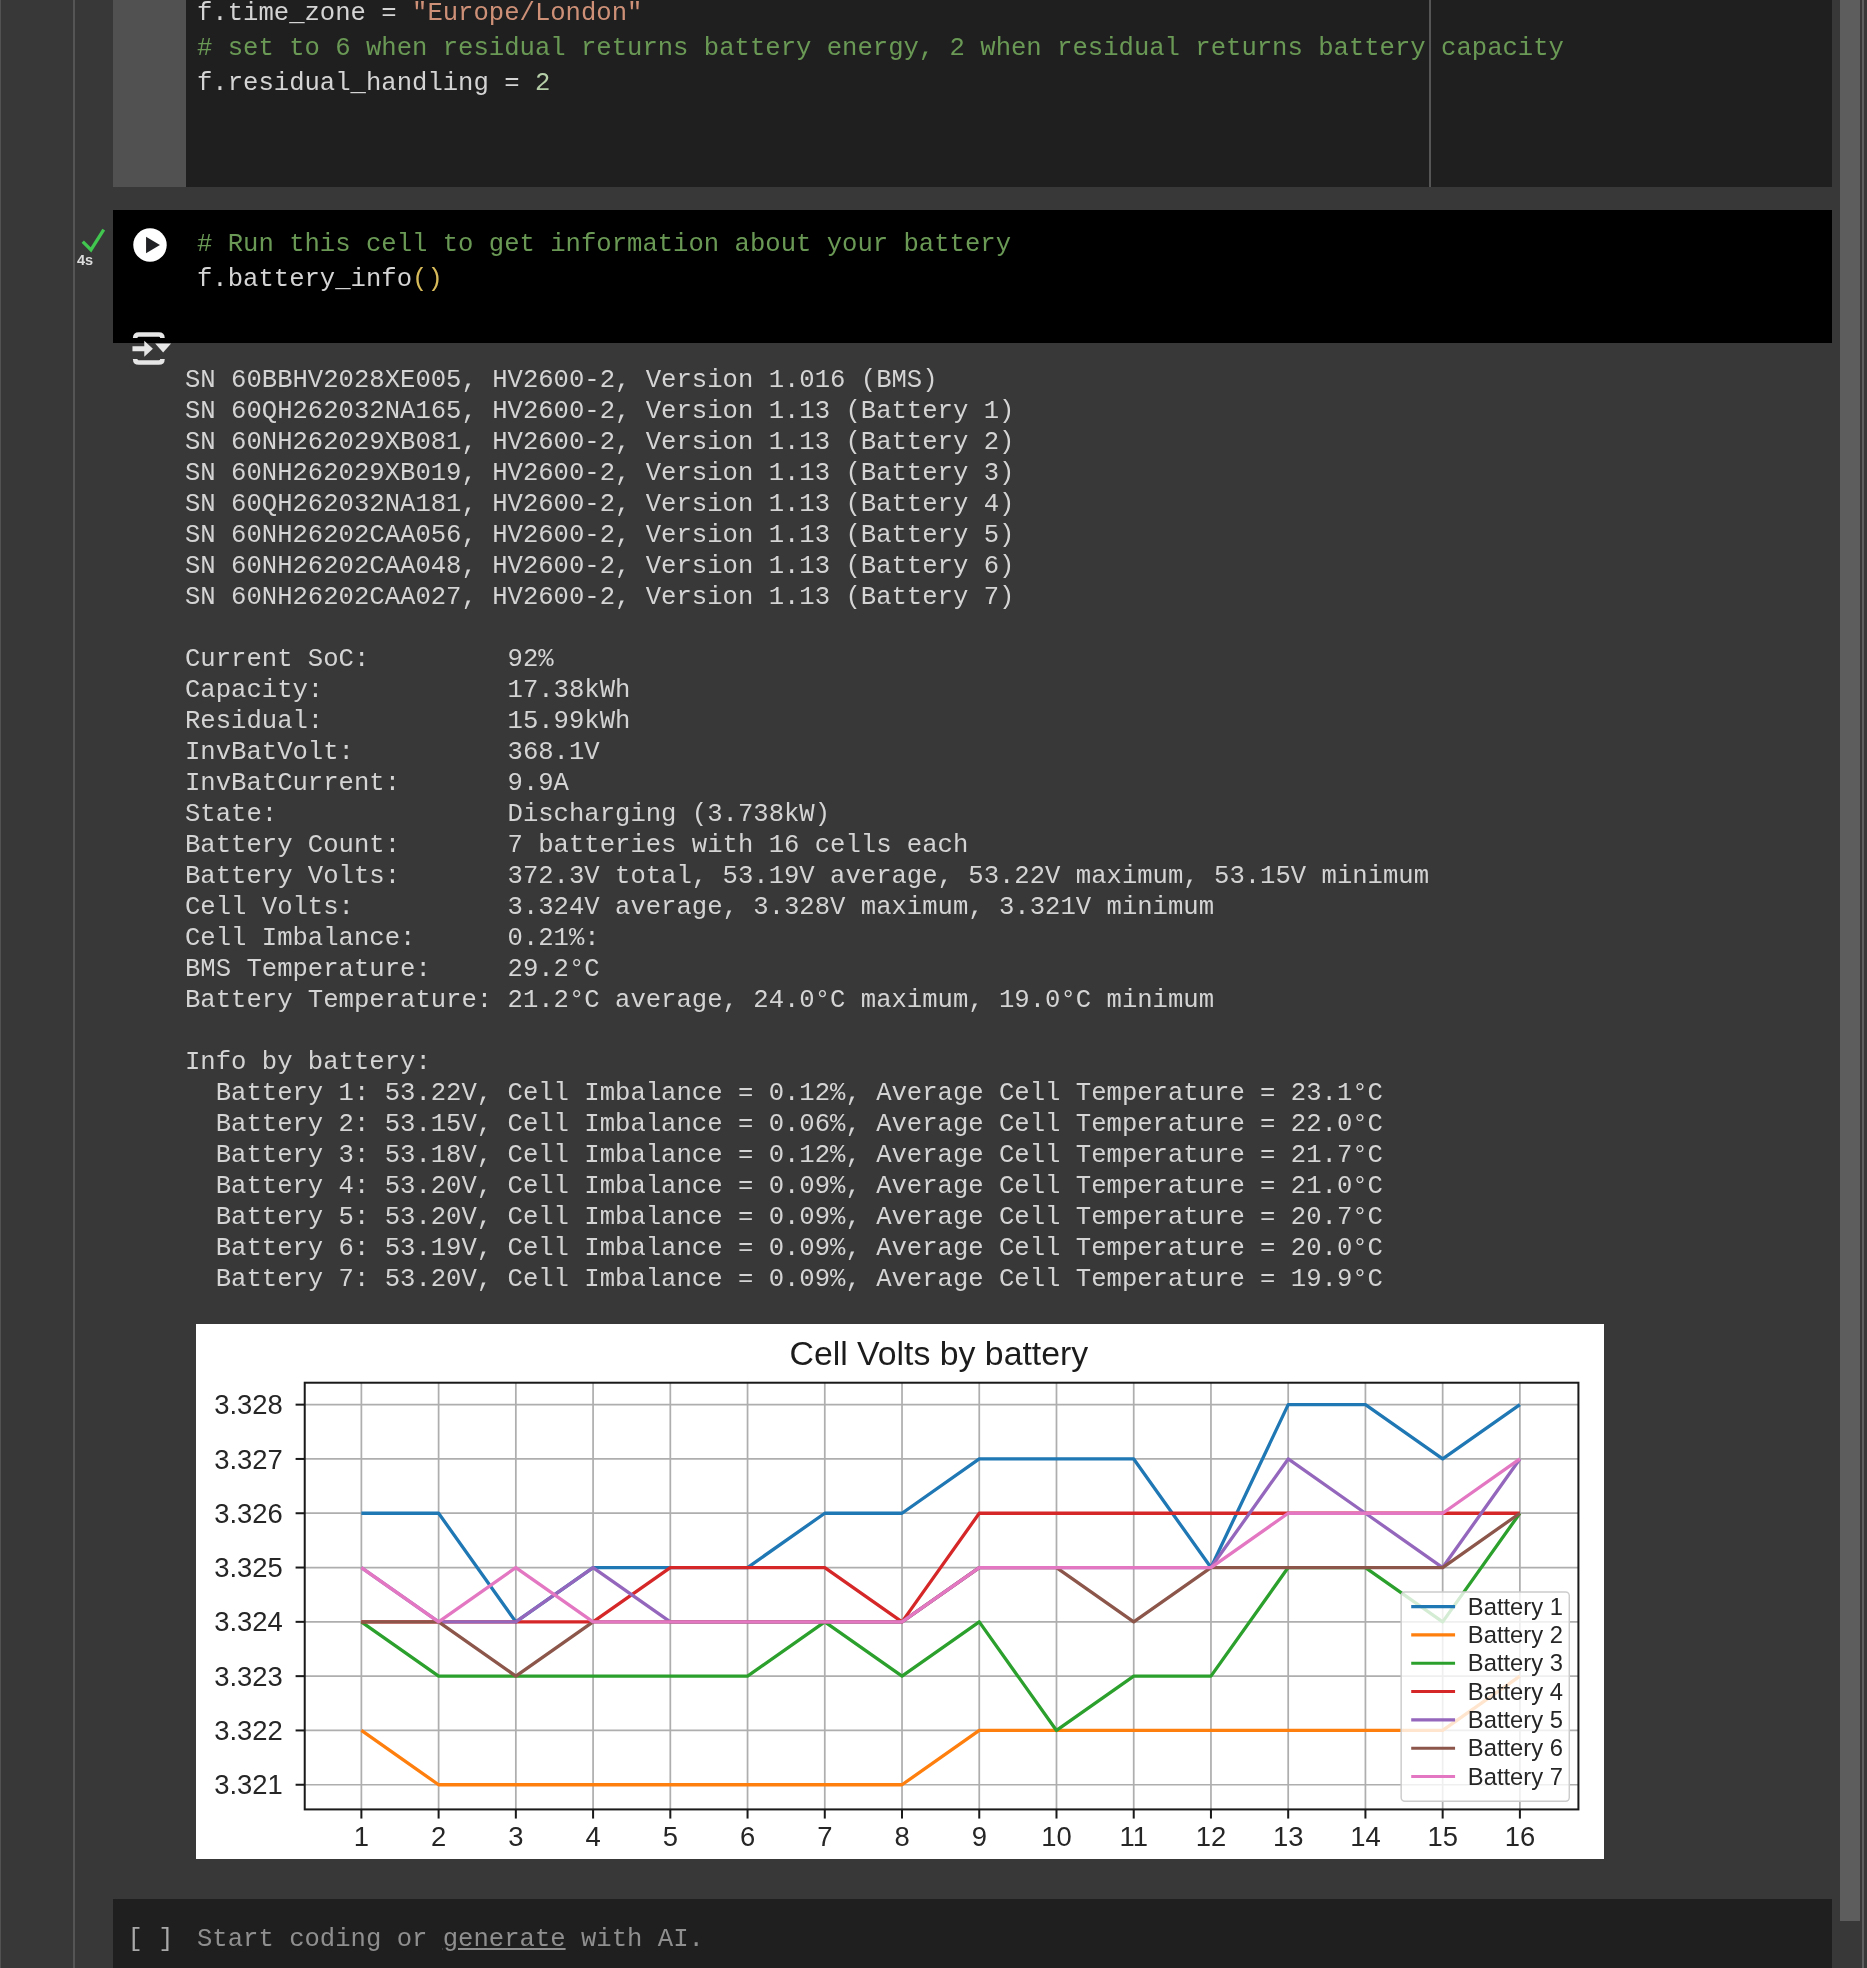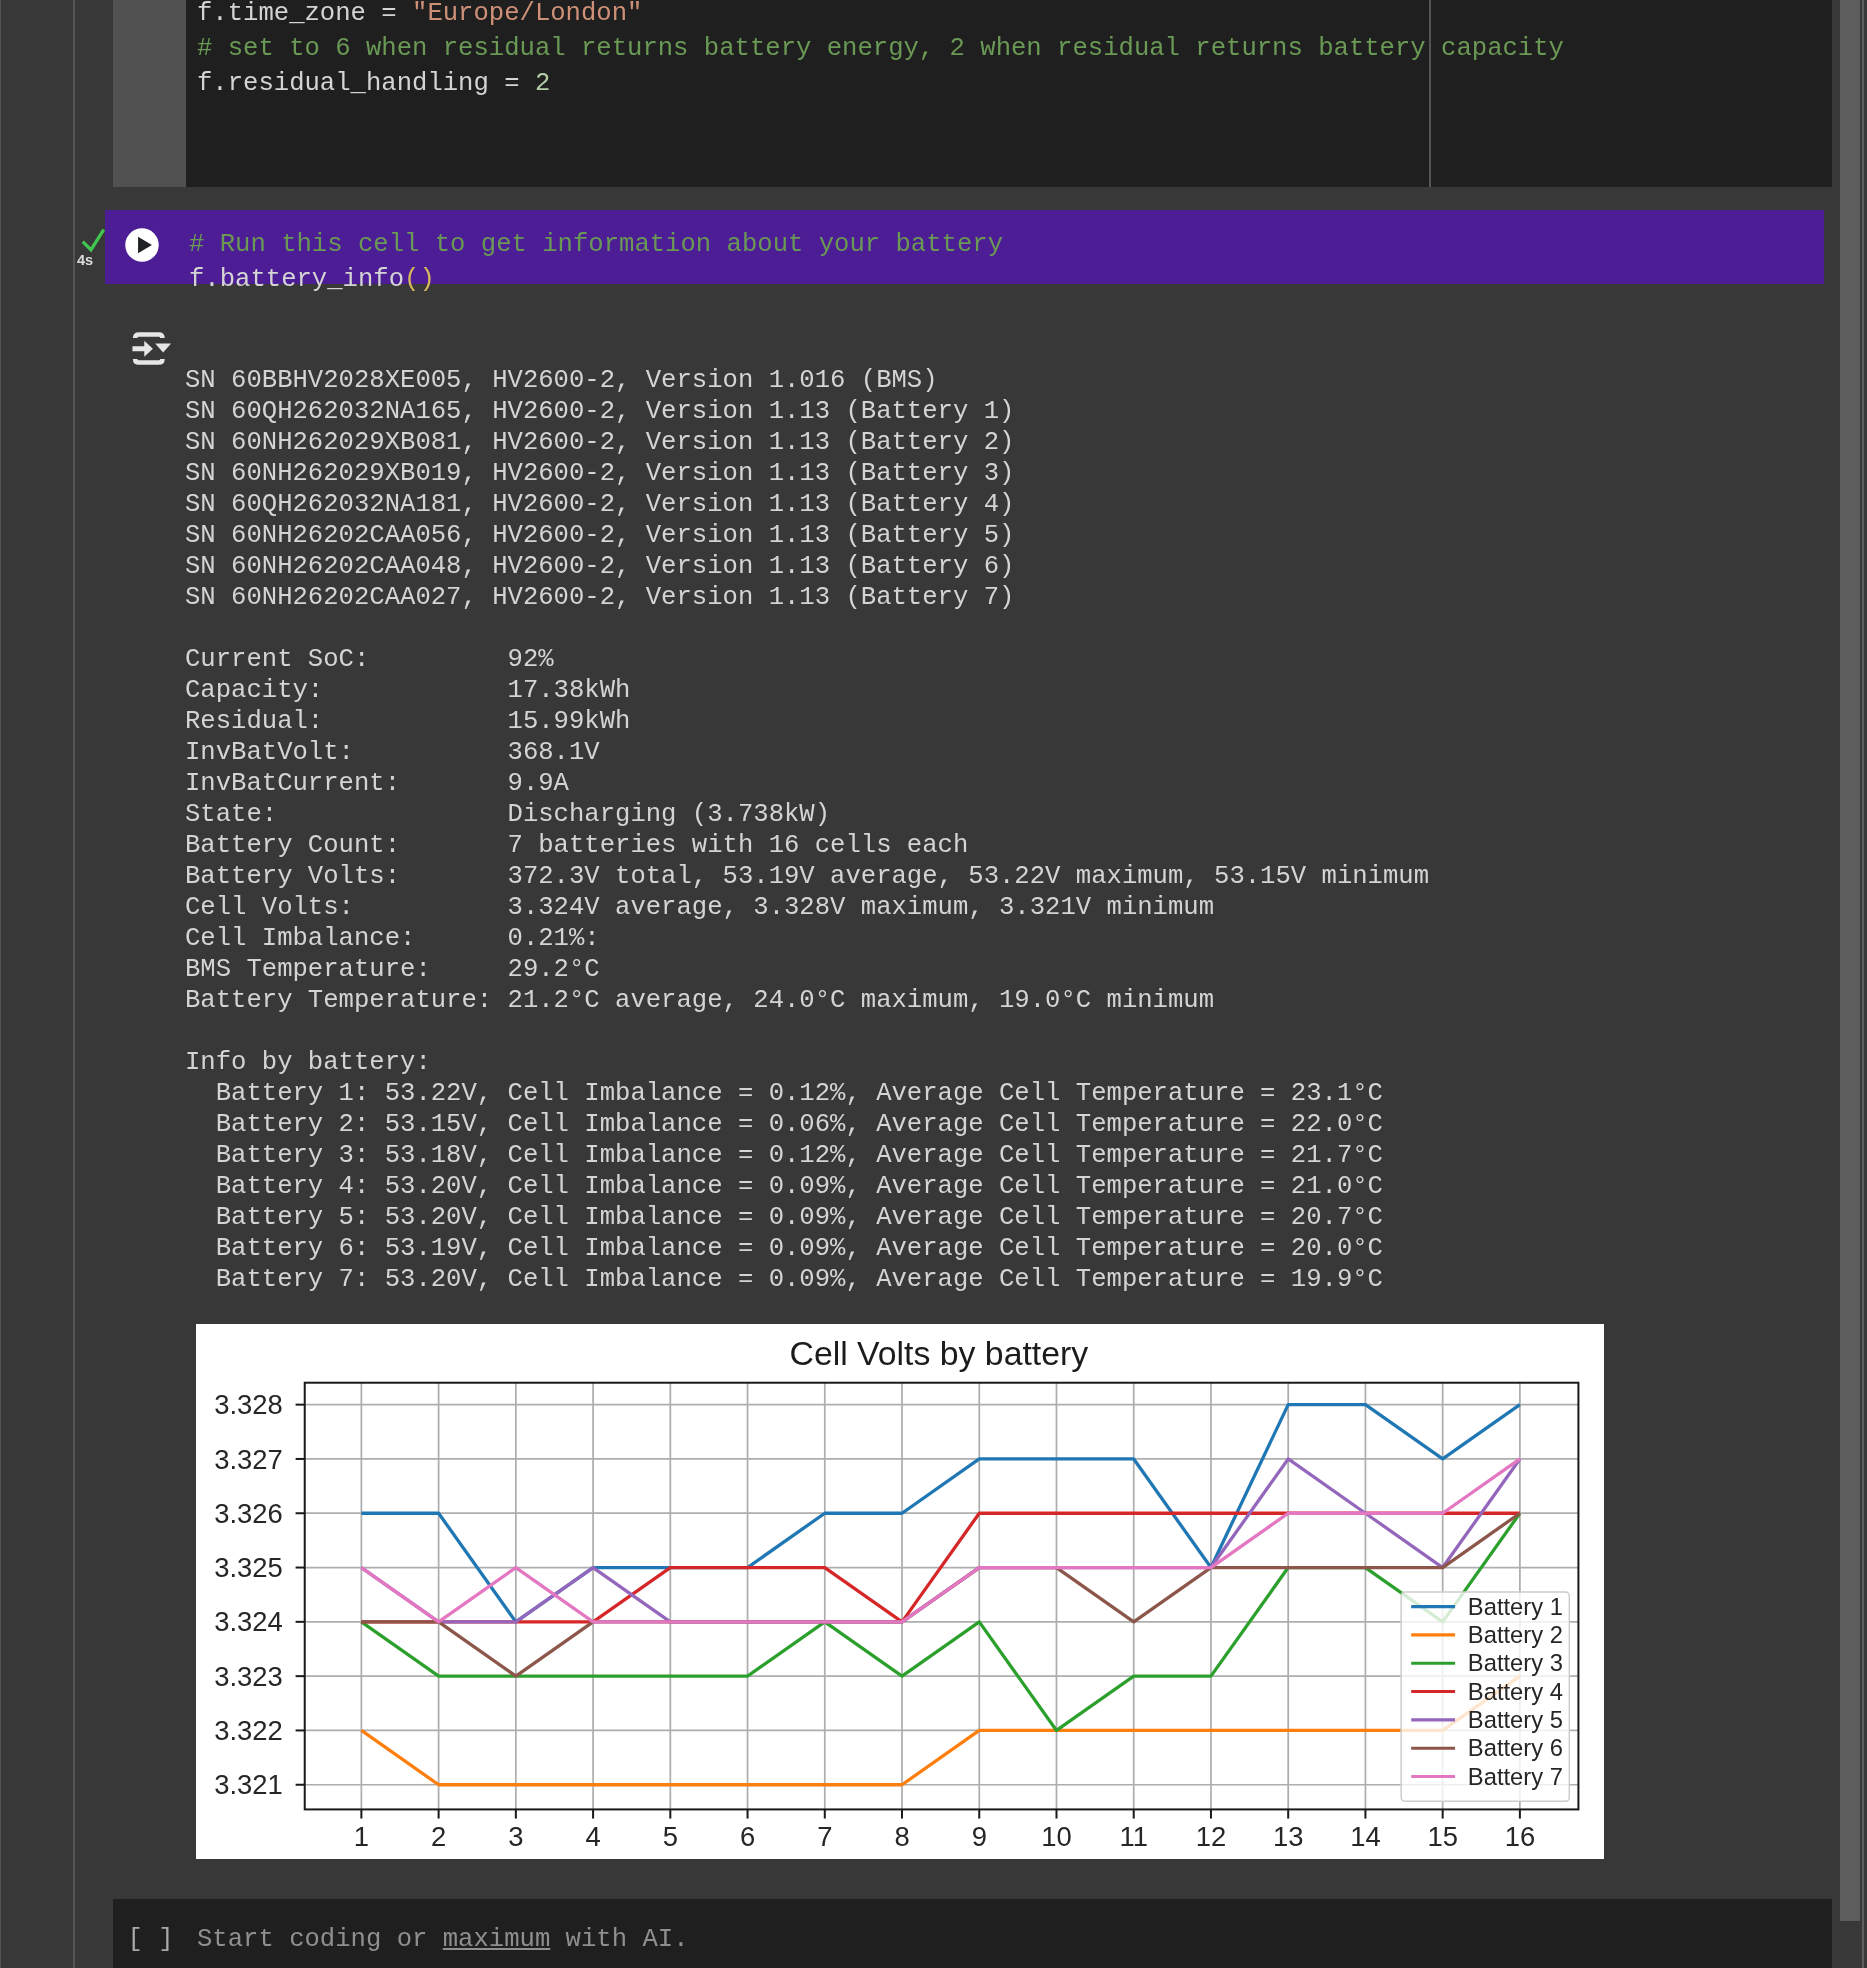--- a/index.html
+++ b/index.html
@@ -18,21 +18,21 @@
 <div class="abs" style="left:73px;top:0;width:1.8px;height:1968px;background:#555555"></div>
 
 <div class="abs" style="left:113px;top:0;width:1719px;height:187px;background:#1f1f1f">
   <div class="abs" style="left:0;top:0;width:73px;height:187px;background:#515151"></div>
   <div class="abs" style="left:1316px;top:0;width:1.8px;height:187px;background:#555555"></div>
   <pre class="code abs" style="left:84px;top:-3.7px">f.time_zone = <span class="c-str">"Europe/London"</span>
 <span class="c-comment"># set to 6 when residual returns battery energy, 2 when residual returns battery capacity</span>
 f.residual_handling = <span class="c-num">2</span></pre>
 </div>
 
-<div class="abs" style="left:105px;top:210px;width:1719px;height:74px;background:#4c1d95">
+<div class="abs" style="left:113px;top:210px;width:1719px;height:133px;background:#000000">
   <svg class="abs" style="left:20px;top:18.3px" width="34" height="34" viewBox="0 0 37 37">
     <circle cx="18.5" cy="18.5" r="18.2" fill="#ffffff"></circle>
     <path d="M 14.2 9.5 L 14.2 27.5 L 29.3 18.5 Z" fill="#202124"></path>
   </svg>
   <pre class="code abs" style="left:84px;top:17.4px"><span class="c-comment"># Run this cell to get information about your battery</span>
 f.battery_info<span class="c-paren">()</span></pre>
 </div>
 
 <svg class="abs" style="left:80px;top:227px" width="27.4" height="27.4" viewBox="0 0 30 30">
   <path d="M 3 16 L 12 25 L 26 3" fill="none" stroke="#41c74f" stroke-width="3.6"></path>
@@ -179,18 +179,18 @@
     <line x1="1330" y1="433" x2="1378" y2="433" stroke="#9467bd" stroke-width="3.4"></line>
     <text x="1392" y="442" fill="#262626" font-family="Liberation Sans, sans-serif" font-size="26px">Battery 5</text>
     <line x1="1330" y1="464" x2="1378" y2="464" stroke="#8c564b" stroke-width="3.4"></line>
     <text x="1392" y="473" fill="#262626" font-family="Liberation Sans, sans-serif" font-size="26px">Battery 6</text>
     <line x1="1330" y1="495" x2="1378" y2="495" stroke="#e377c2" stroke-width="3.4"></line>
     <text x="1392" y="504" fill="#262626" font-family="Liberation Sans, sans-serif" font-size="26px">Battery 7</text>
 </svg>
 
 <div class="abs" style="left:113px;top:1899px;width:1719px;height:69px;background:#1f1f1f">
   <div class="abs mono" style="left:14.6px;top:25.6px;font-size:25.6px;color:#a8a8a8">[ ]</div>
-  <div class="abs mono" style="left:84px;top:25.6px;font-size:25.6px;color:#8f8f8f">Start coding or <span style="text-decoration:underline">maximum</span> with AI.</div>
+  <div class="abs mono" style="left:84px;top:25.6px;font-size:25.6px;color:#8f8f8f">Start coding or <span style="text-decoration:underline">generate</span> with AI.</div>
 </div>
 
 <div class="abs" style="left:1840px;top:0;width:20px;height:1921px;background:#5d5d5d"></div>
 <div class="abs" style="left:1862px;top:0;width:1.8px;height:1968px;background:#5f5f5f"></div>
 
 
 </body></html>

